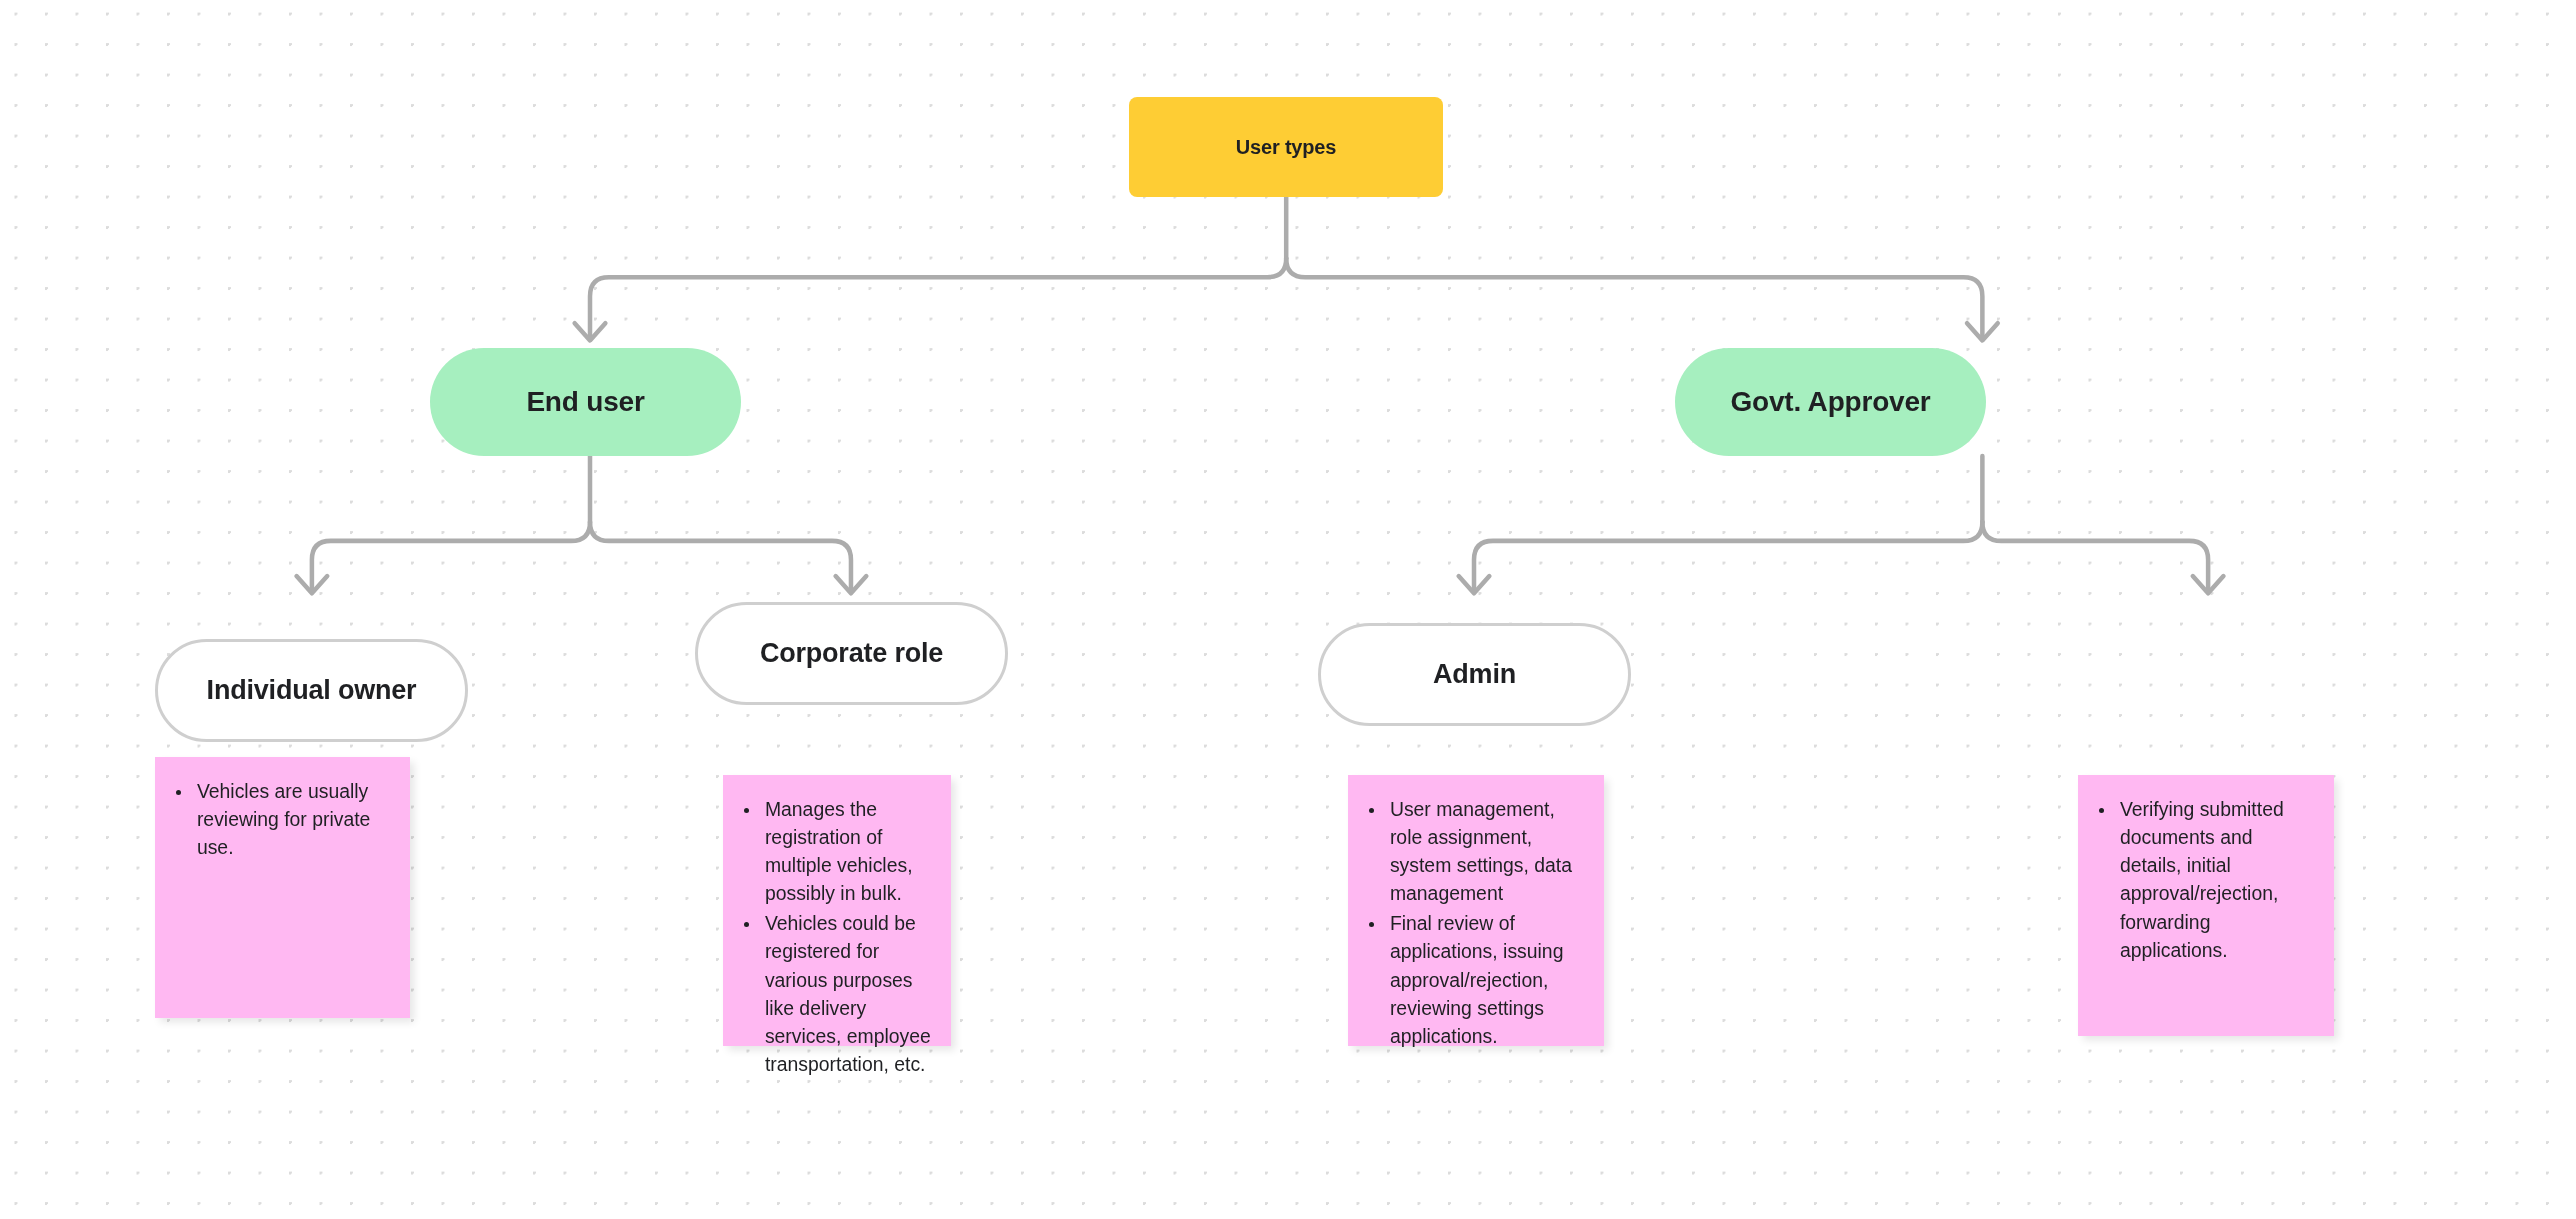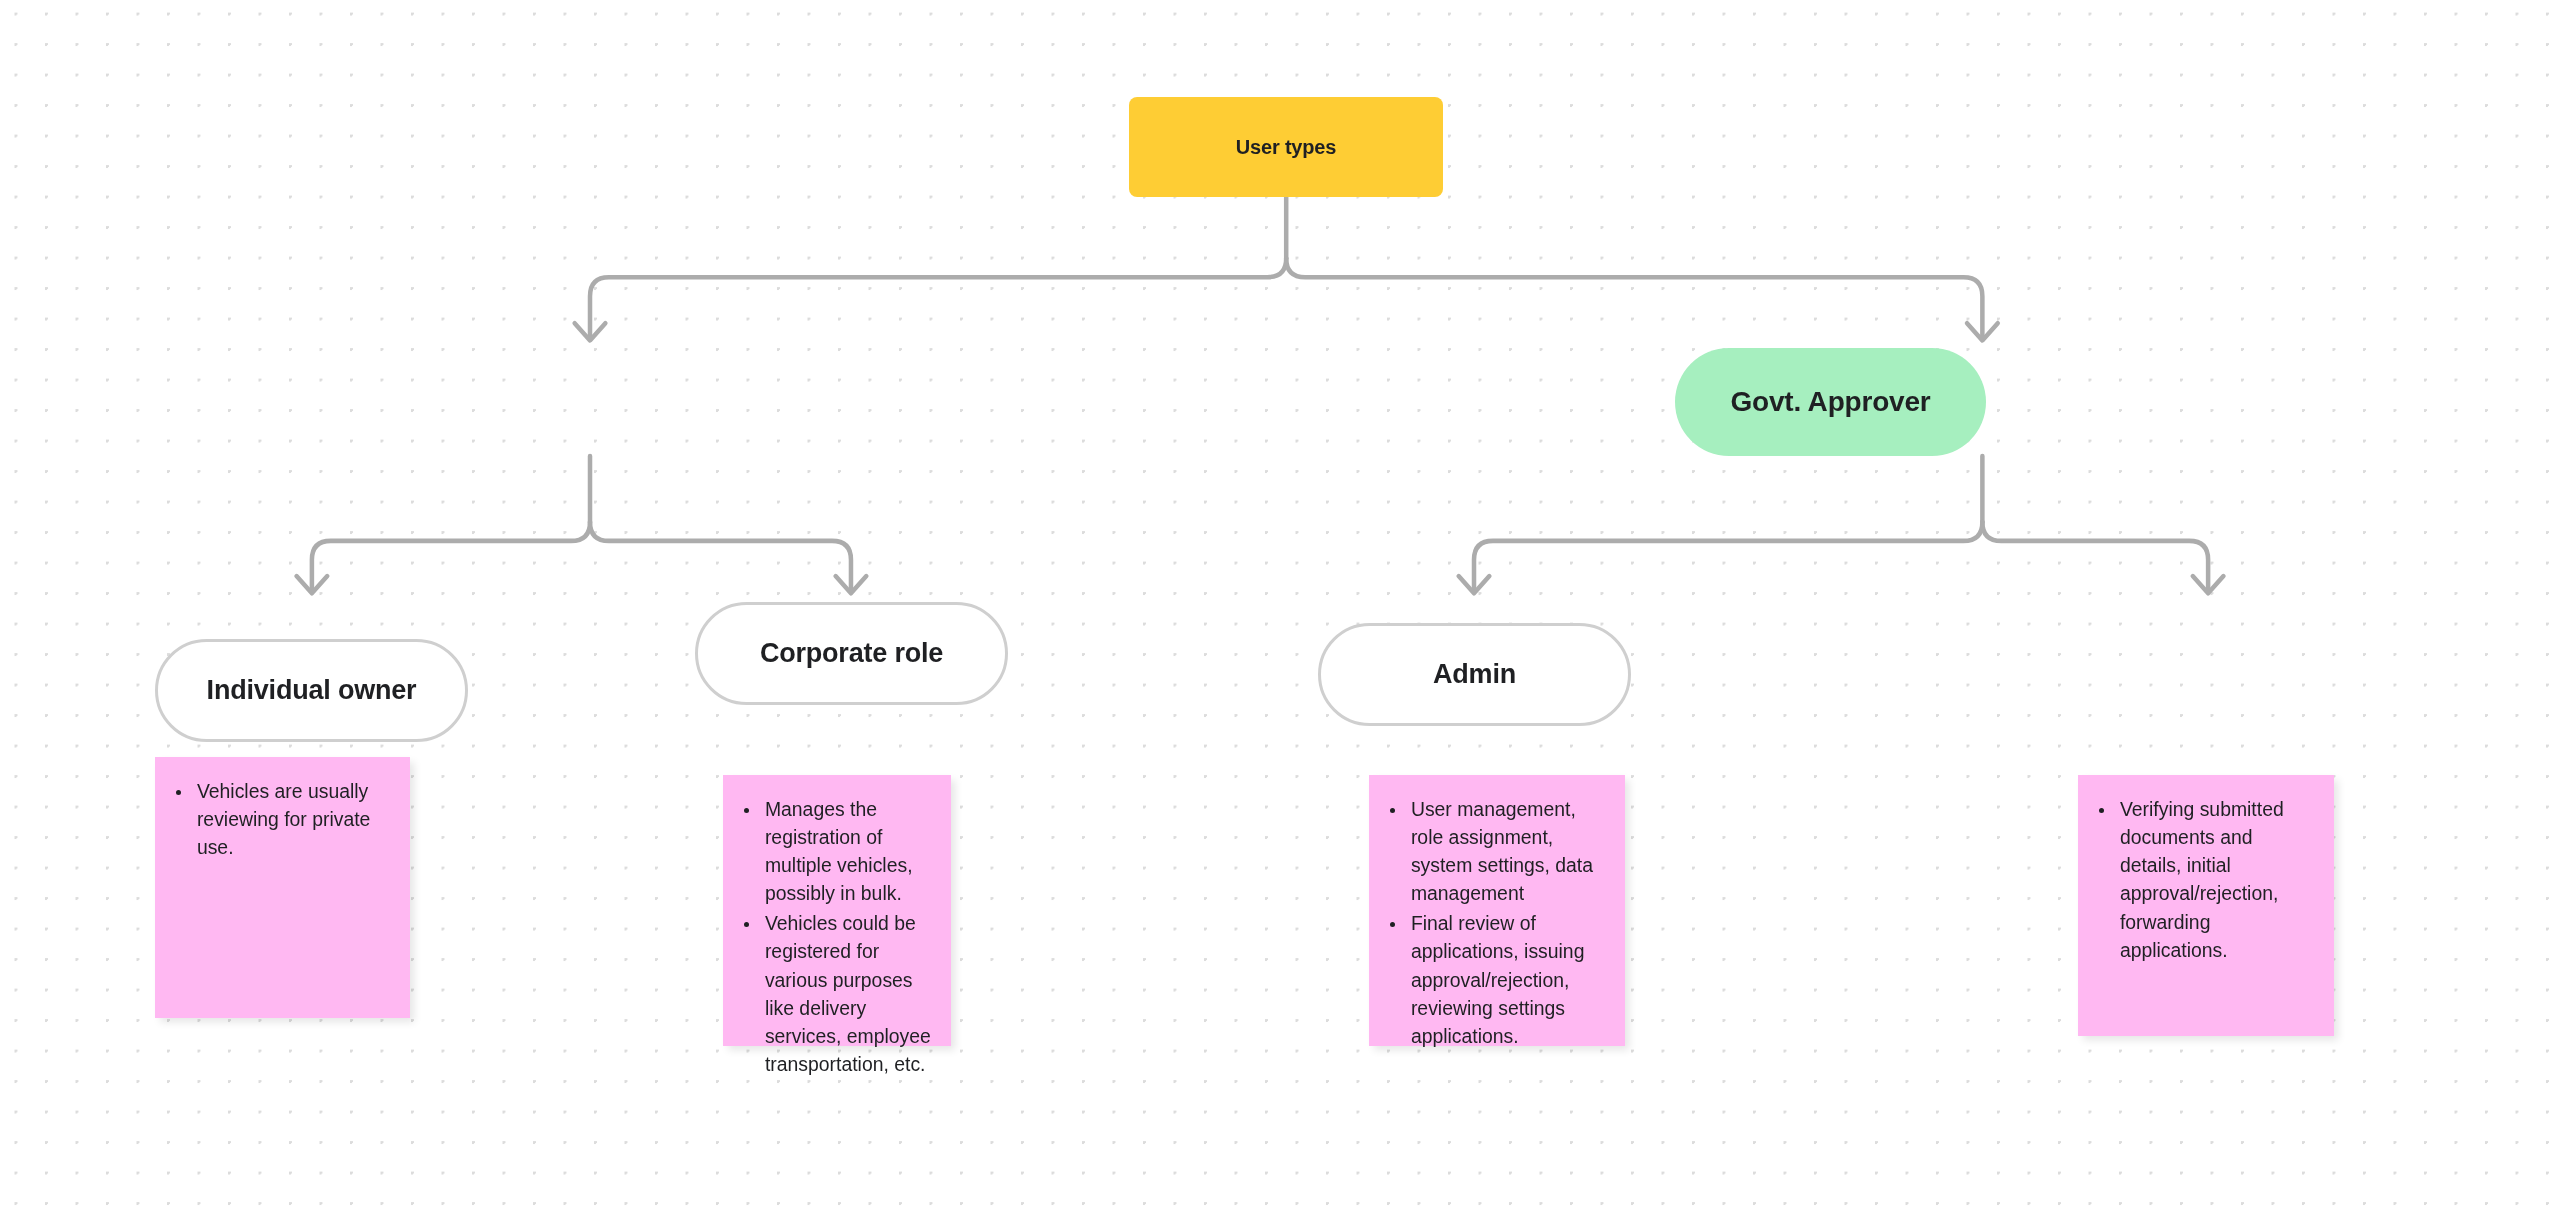--- a/index.html
+++ b/index.html
@@ -107,20 +107,23 @@
     <path d="M 2195 578 Q 2195 599 2174 599 L 1653 599 Q 1632 599 1632 620 L 1632 652"></path>
     <path d="M 2195 578 Q 2195 599 2216 599 L 2424 599 Q 2445 599 2445 620 L 2445 652"></path>
     <path d="M 1615 638 L 1632 657 L 1649 638"></path>
     <path d="M 2428 638 L 2445 657 L 2462 638"></path>
   </svg>
 
   <div class="node node-root" style="left:1129px; top:97px; width:314px; height:100px;">
     <span>User types</span>
   </div>
 
+  <div class="node node-branch" style="left:430px; top:348px; width:311px; height:108px;">
+    <span>End user</span>
+  </div>
 
   <div class="node node-branch" style="left:1675px; top:348px; width:311px; height:108px;">
     <span>Govt. Approver</span>
   </div>
 
   <div class="node node-leaf" style="left:155px; top:602px; width:313px; height:103px;margin-top:37px;">
     <span>Individual owner</span>
   </div>
 
   <div class="node node-leaf" style="left:695px; top:602px; width:313px; height:103px;">
@@ -138,21 +141,21 @@
     </ul>
   </div>
 
   <div class="sticky" style="left:723px; top:775px; width:228px; height:271px;">
     <ul>
       <li>Manages the registration of multiple vehicles, possibly in bulk.</li>
       <li>Vehicles could be registered for various purposes like delivery services, employee transportation, etc.</li>
     </ul>
   </div>
 
-  <div class="sticky" style="left:1348px; top:775px; width:256px; height:271px;margin-left:21px;">
+  <div class="sticky" style="left:1348px; top:775px; width:256px; height:271px;">
     <ul>
       <li>User management, role assignment, system settings, data management</li>
       <li>Final review of applications, issuing approval/rejection, reviewing settings applications.</li>
     </ul>
   </div>
 
   <div class="sticky" style="left:2078px; top:775px; width:256px; height:261px;">
     <ul>
       <li>Verifying submitted documents and details, initial approval/rejection, forwarding applications.</li>
     </ul>

